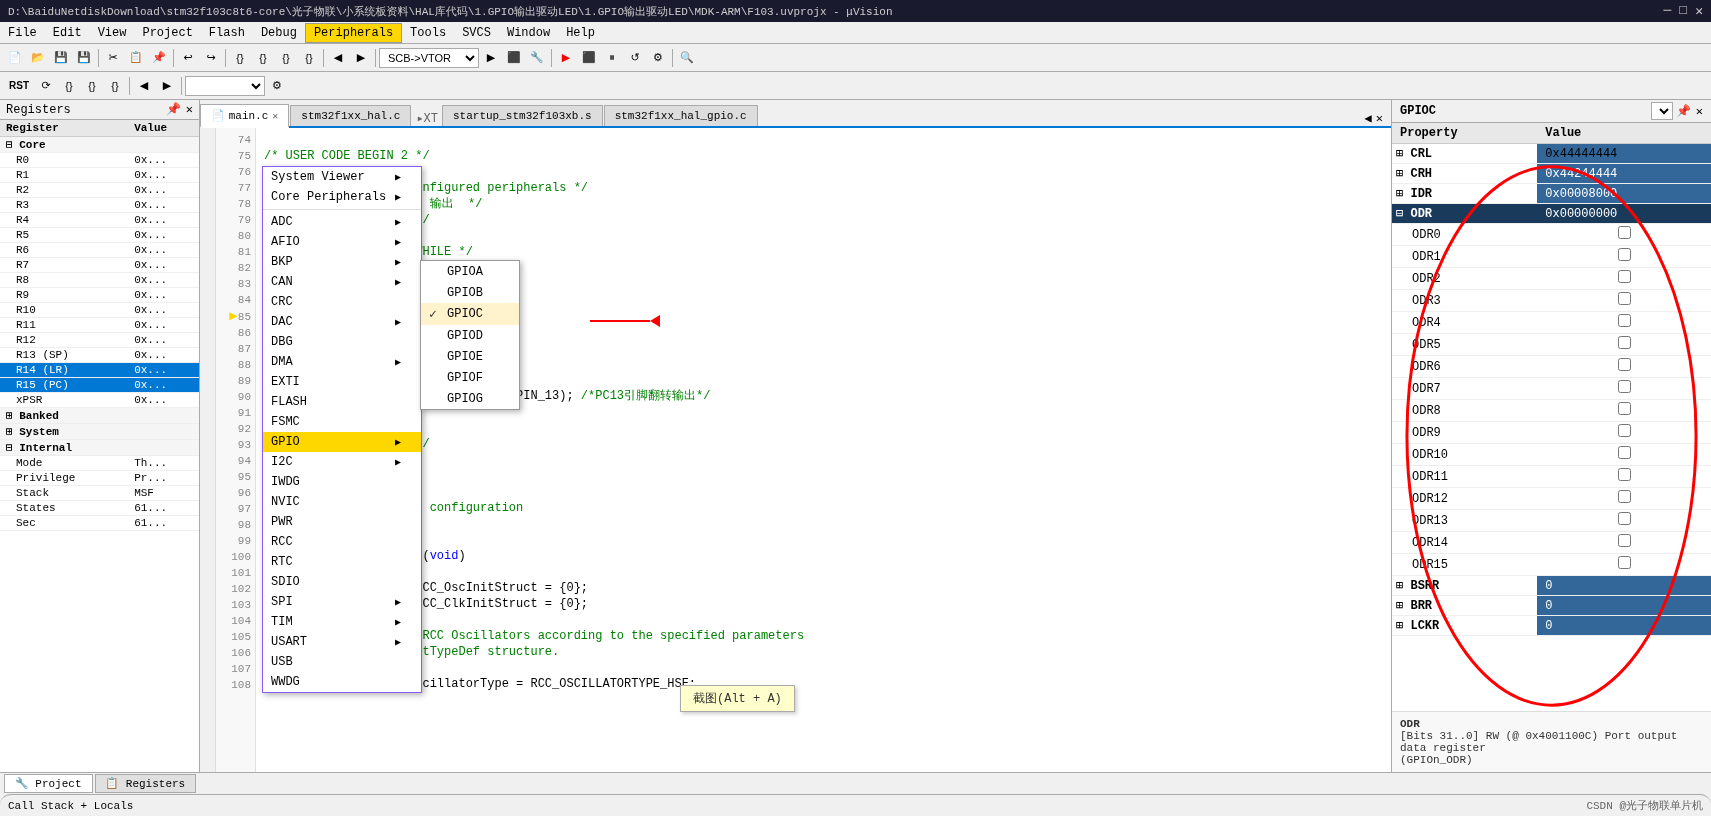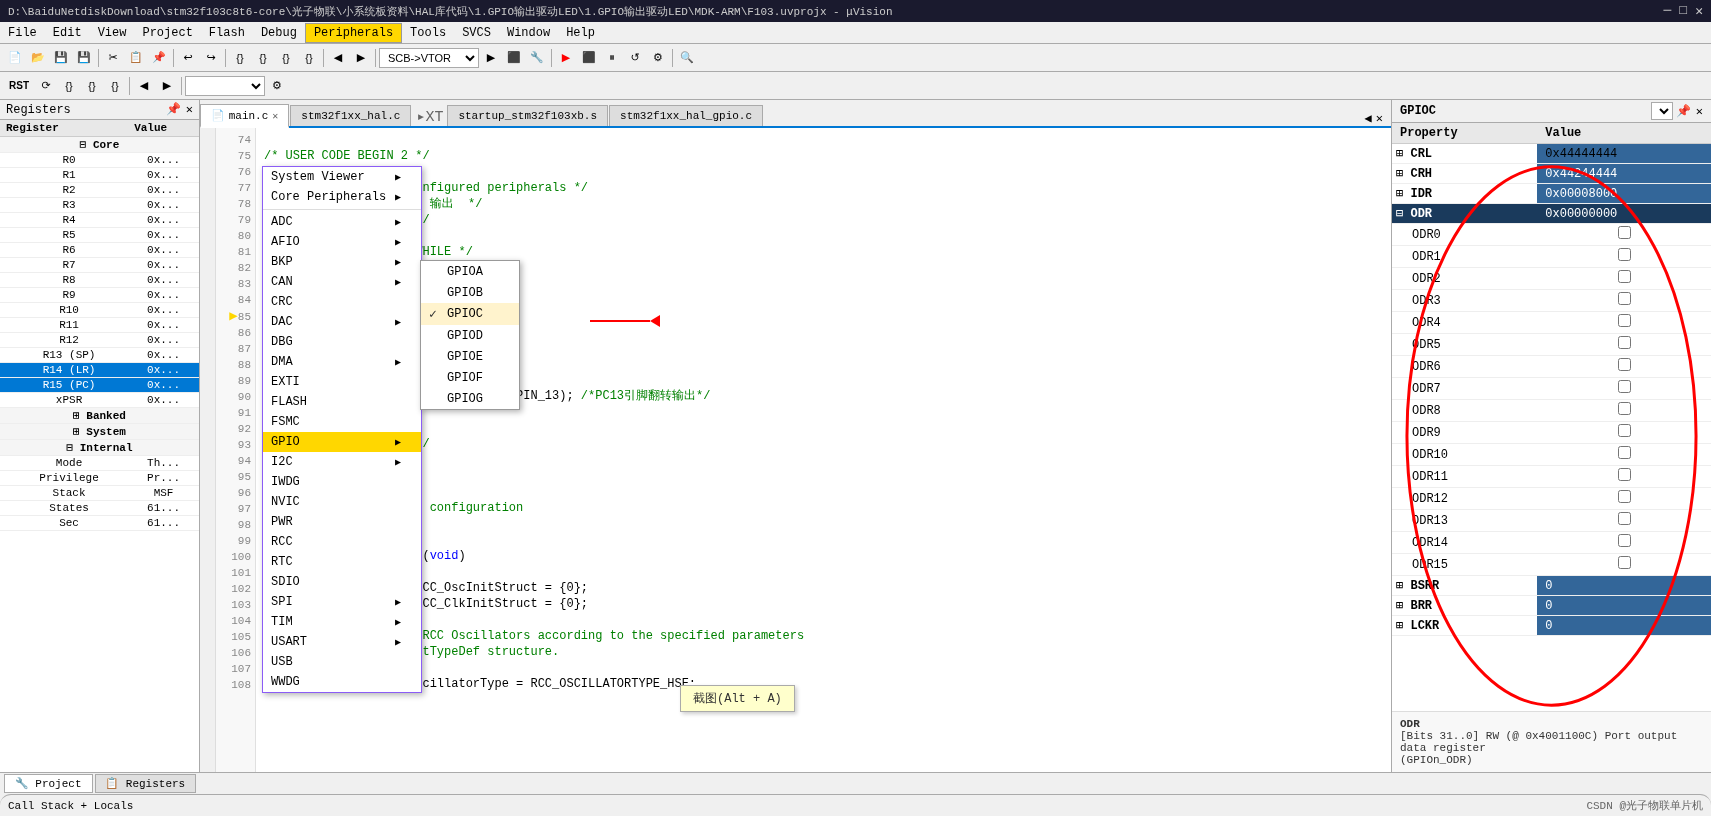--- a/index.html
+++ b/index.html
@@ -25,21 +25,21 @@
     
     
     #main { display: flex; height: calc(816px - 22px - 22px - 28px - 28px - 22px - 22px); }
     
     
     #registers-panel { width: 200px; background: white; border-right: 1px solid #aaa; display: flex; flex-direction: column; overflow: hidden; }
     #registers-header { background: #f0f0f0; padding: 2px 6px; font-size: 12px; border-bottom: 1px solid #aaa; display: flex; justify-content: space-between; align-items: center; }
     #registers-table { flex: 1; overflow-y: auto; font-size: 11px; }
     #registers-table table { width: 100%; border-collapse: collapse; }
     #registers-table th { background: #e8e8e8; padding: 2px 6px; text-align: left; border-bottom: 1px solid #ccc; font-weight: bold; }
-    #registers-table td { padding: 1px 6px; border-bottom: 1px solid #eee; text-align: center; }
+    #registers-table td { padding: 1px 6px; border-bottom: 1px solid #eee; }
     .reg-selected { background: #0078d4 !important; color: white !important; }
     .reg-selected td { color: white !important; }
     .reg-group { font-weight: bold; background: #f5f5f5; }
     .reg-indent { padding-left: 16px !important; }
     
     
     #editor-area { flex: 1; display: flex; flex-direction: column; background: white; overflow: hidden; }
     #tabs-bar { background: #f0f0f0; display: flex; align-items: flex-end; border-bottom: 2px solid #0078d4; height: 28px; }
     .tab { padding: 4px 10px; font-size: 11px; background: #ddd; border: 1px solid #aaa; border-bottom: none; margin-right: 1px; cursor: pointer; display: flex; align-items: center; gap: 4px; }
     .tab.active { background: white; border-bottom: 2px solid white; margin-bottom: -2px; }
@@ -304,21 +304,21 @@
 
     <div id="tabs-bar">
       <div class="tab active">
         <span>📄</span>
         <span>main.c</span>
         <span class="tab-close">✕</span>
       </div>
       <div class="tab">
         <span>stm32f1xx_hal.c</span>
       </div>
-      <div style="display:flex; align-items:center; padding: 0 4px; font-size:15px; color:#666;">
+      <div style="display:flex; align-items:center; padding: 0 4px; font-size:12px; color:#666;">
         <span>▸XT</span>
       </div>
       <div class="tab">
         <span>startup_stm32f103xb.s</span>
       </div>
       <div class="tab">
         <span>stm32f1xx_hal_gpio.c</span>
       </div>
       <div style="flex:1;"></div>
       <div style="display:flex; align-items:center; gap:4px; padding: 0 8px;">

